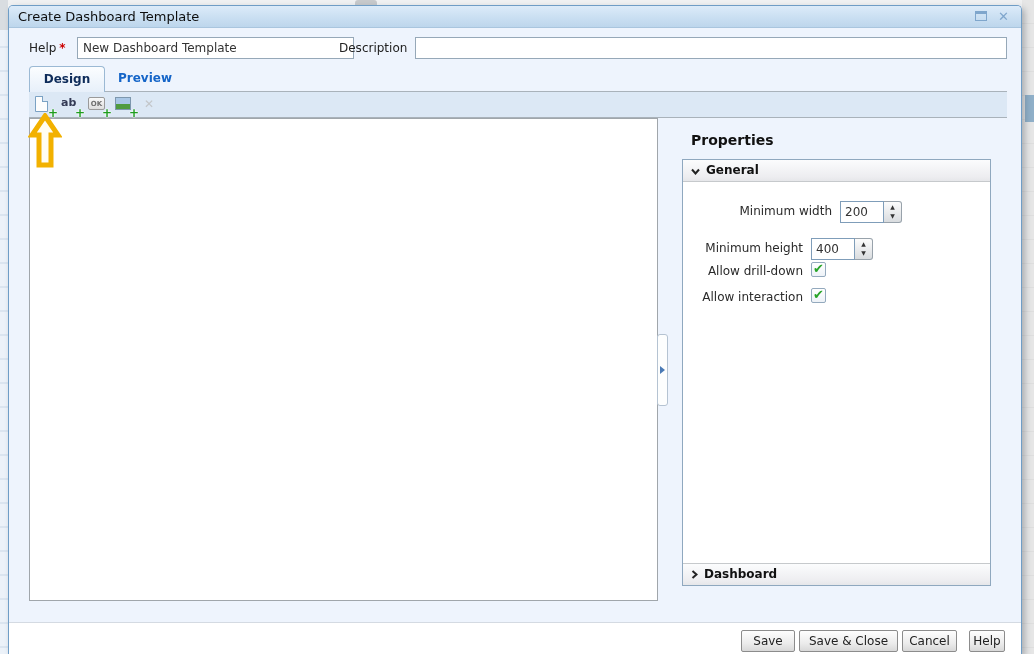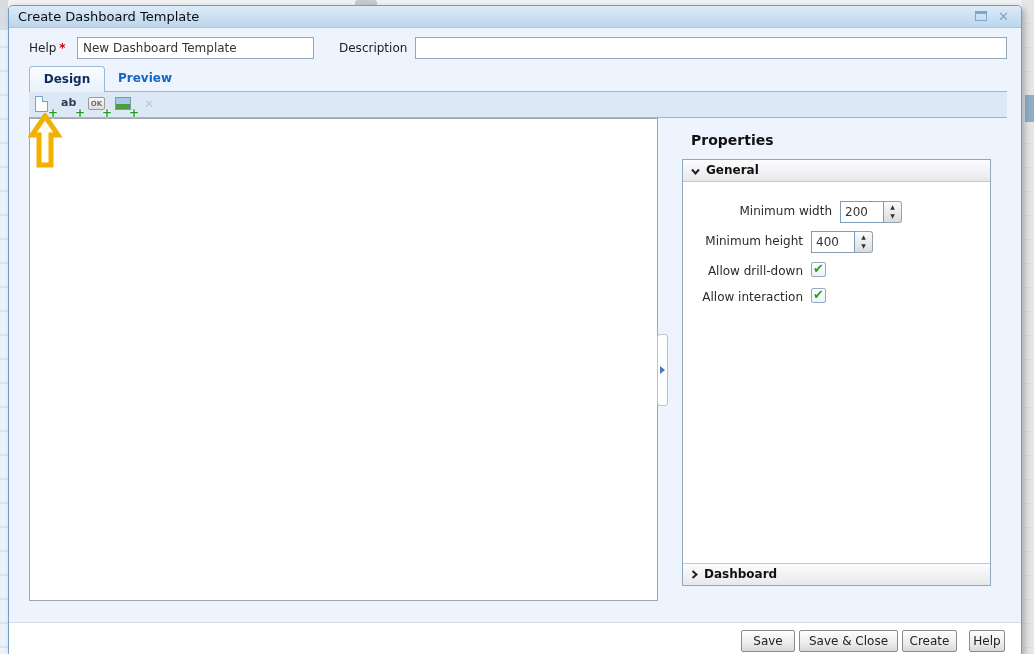--- a/index.html
+++ b/index.html
@@ -32,21 +32,21 @@
   .btn-max .sq { position:absolute; left:1px; top:1px; width:12px; height:10px; border:1px solid #7fa6cc; border-top:3px solid #7fa6cc; }
   .btn-close { right:10px; font-size:13px; font-weight:bold; line-height:14px; text-align:center; }
 
   
   .form-row { position:absolute; left:0; top:31px; width:100%; height:24px; }
   .lbl { position:absolute; top:4px; font-size:12px; color:#222; }
   .lbl-name { left:20px; }
   .req { color:#cc0000; font-weight:bold; margin-left:3px; }
   .txt { position:absolute; top:0; height:22px; border:1px solid #96a8b8; background:#fff;
     font-family:"DejaVu Sans",sans-serif; font-size:12px; color:#333; padding:0 5px; }
-  .txt-name { left:68px; width:237px; }
+  .txt-name { left:68px; width:277px; }
   .lbl-desc { left:330px; }
   .txt-desc { left:406px; width:592px; }
 
   
   .tabs { position:absolute; left:0; top:60px; width:100%; height:26px; }
   .tab-active { position:absolute; left:20px; top:0; width:76px; height:26px; z-index:3;
     background:linear-gradient(180deg,#fbfdff 0%,#e7f0fa 100%);
     border:1px solid #9bb9d4; border-bottom:none; border-radius:4px 4px 0 0;
     text-align:center; line-height:25px; font-weight:bold; font-size:12px; color:#0e2c5a; cursor:pointer; }
   .tab-idle { position:absolute; left:96px; top:0; width:80px; height:26px;
@@ -88,21 +88,21 @@
   .props-box { position:absolute; left:673px; top:153px; width:309px; height:427px;
     border:1px solid #8fa8bf; background:#fff; }
   .sec-header { position:absolute; left:0; width:100%; height:22px;
     background:linear-gradient(180deg,#fbfcfd 0%,#ededf0 80%,#e6e7ea 100%);
     font-weight:bold; font-size:12px; color:#111; line-height:21px; padding-left:8px; cursor:pointer; }
   .sec-general { top:0; border-bottom:1px solid #c6c9cc; }
   .sec-background { bottom:0; border-top:1px solid #c6c9cc; }
   .chev { display:inline-block; vertical-align:-1px; margin-right:6px; }
 
   .fieldrow { position:absolute; left:0; width:100%; height:22px; }
-  .frow1 { top:41px;margin-left:29px; } .frow2 { top:71px;padding-left:25px; } .frow3 { top:101px; } .frow4 { top:127px; }
+  .frow1 { top:41px;margin-left:29px; } .frow2 { top:78px;padding-left:25px; } .frow3 { top:101px; } .frow4 { top:127px; }
   .flabel { position:absolute; left:0; top:3px; width:120px; text-align:right; font-size:12px; color:#2a2a2a; }
   .spinbox { position:absolute; left:128px; top:0; width:44px; height:22px; border:1px solid #7f9db9;
     background:#fff; font-family:"DejaVu Sans",sans-serif; font-size:12px; color:#333; padding:0 4px; }
   .spinner { position:absolute; left:172px; top:0; width:18px; height:22px;
     border:1px solid #98a2ab; border-left:none; border-radius:0 3px 3px 0; overflow:hidden;
     background:linear-gradient(180deg,#fcfcfc,#d9dcdf); }
   .spin-btn { position:absolute; left:0; width:100%; height:11px; font-size:6px; line-height:10px;
     text-align:center; color:#333; cursor:pointer; }
   .spin-up { top:0; } .spin-dn { bottom:0; }
   .checkbox { position:absolute; left:128px; top:1px; width:15px; height:15px;
@@ -233,18 +233,18 @@
       <div class="sec-header sec-background">
         <svg class="chev" width="7" height="9" viewBox="0 0 7 9">
           <polyline points="1.5,1 5.5,4.5 1.5,8" fill="none" stroke="#222" stroke-width="2"></polyline>
         </svg><span>Dashboard</span>
       </div>
     </div>
 
     <div class="footer">
       <button class="fbtn fb-save">Save</button>
       <button class="fbtn fb-savec">Save &amp; Close</button>
-      <button class="fbtn fb-cancel">Create</button>
+      <button class="fbtn fb-cancel">Cancel</button>
       <button class="fbtn fb-help">Help</button>
     </div>
 
   </div>
 </div>
 
 </body></html>

